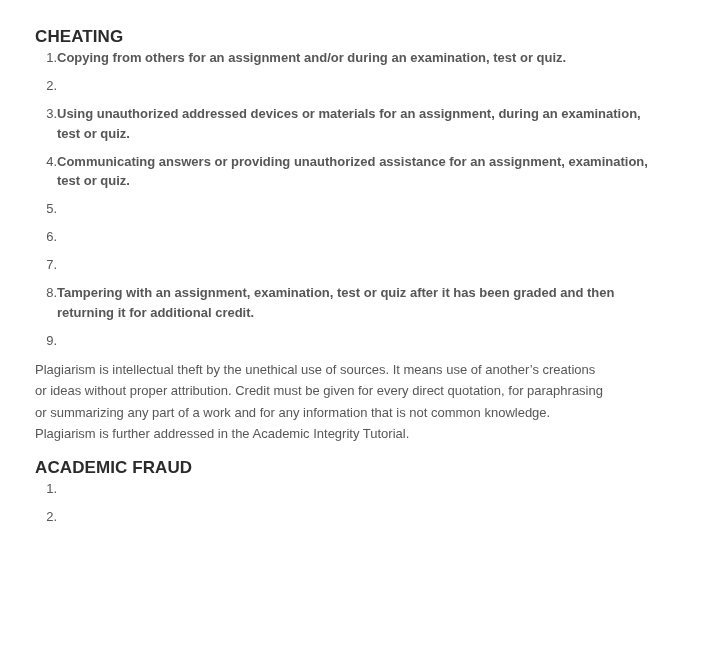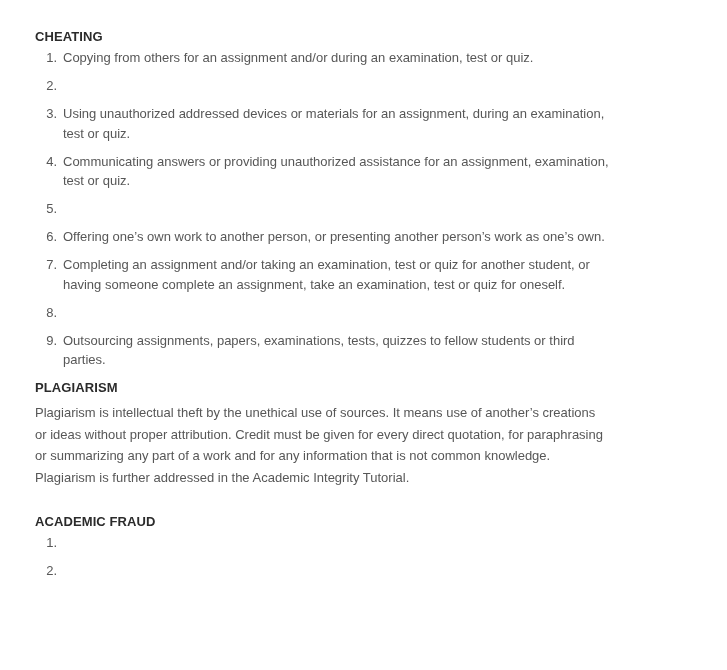--- a/index.html
+++ b/index.html
@@ -13,41 +13,41 @@
     height: 670px;
     padding: 27px 8px 0 35px;
     background: #ffffff;
     font-family: "Liberation Sans", "DejaVu Sans", sans-serif;
     font-size: 13px;
     color: #575757;
     overflow: hidden;
   }
   .section { margin: 0; }
   .section-heading {
-    font-size: 13px;
+    font-size: 17px;
     font-weight: 700;
     line-height: 19px;
     color: #2b2b2b;
     margin: 0;
     letter-spacing: 0.1px;
   }
-  .heading-fraud { margin-top: 24px; }
+  .heading-fraud { margin-top: 13px; }
   .list { margin: 2px 0 0 0; }
   .list-item {
     display: flex;
     line-height: 19.5px;
     margin-bottom: 8.5px;
   }
   .list-item-number {
     flex: 0 0 22px;
     text-align: right;
   }
   .list-item-text {
-    margin-left: 6px;
     white-space: pre-line;
+    font-weight: bold;
   }
   .para {
     margin: 5px 0 12px 0;
     line-height: 21.5px;
     white-space: pre-line;
   }
 </style>
 </head>
 <body>
 
@@ -71,40 +71,36 @@
       <div class="list-item">
         <span class="list-item-number">4.</span>
         <span class="list-item-text">Communicating answers or providing unauthorized assistance for an assignment, examination,
 test or quiz.</span>
       </div>
       <div class="list-item">
         <span class="list-item-number">5.</span>
       </div>
       <div class="list-item">
         <span class="list-item-number">6.</span>
-        <span class="list-item-text">Offering one’s own work to another person, or presenting another person’s work as one’s own.</span>
       </div>
       <div class="list-item">
         <span class="list-item-number">7.</span>
-        <span class="list-item-text">Completing an assignment and/or taking an examination, test or quiz for another student, or
-having someone complete an assignment, take an examination, test or quiz for oneself.</span>
       </div>
       <div class="list-item">
         <span class="list-item-number">8.</span>
+        <span class="list-item-text">Tampering with an assignment, examination, test or quiz after it has been graded and then
+returning it for additional credit.</span>
       </div>
       <div class="list-item">
         <span class="list-item-number">9.</span>
-        <span class="list-item-text">Outsourcing assignments, papers, examinations, tests, quizzes to fellow students or third
-parties.</span>
       </div>
     </div>
   </section>
 
   <section class="section">
-    <h2 class="section-heading">PLAGIARISM</h2>
     <p class="para">Plagiarism is intellectual theft by the unethical use of sources. It means use of another’s creations
 or ideas without proper attribution. Credit must be given for every direct quotation, for paraphrasing
 or summarizing any part of a work and for any information that is not common knowledge.
 Plagiarism is further addressed in the Academic Integrity Tutorial.</p>
   </section>
 
   <section class="section">
     <h2 class="section-heading heading-fraud">ACADEMIC FRAUD</h2>
     <div class="list">
       <div class="list-item">

